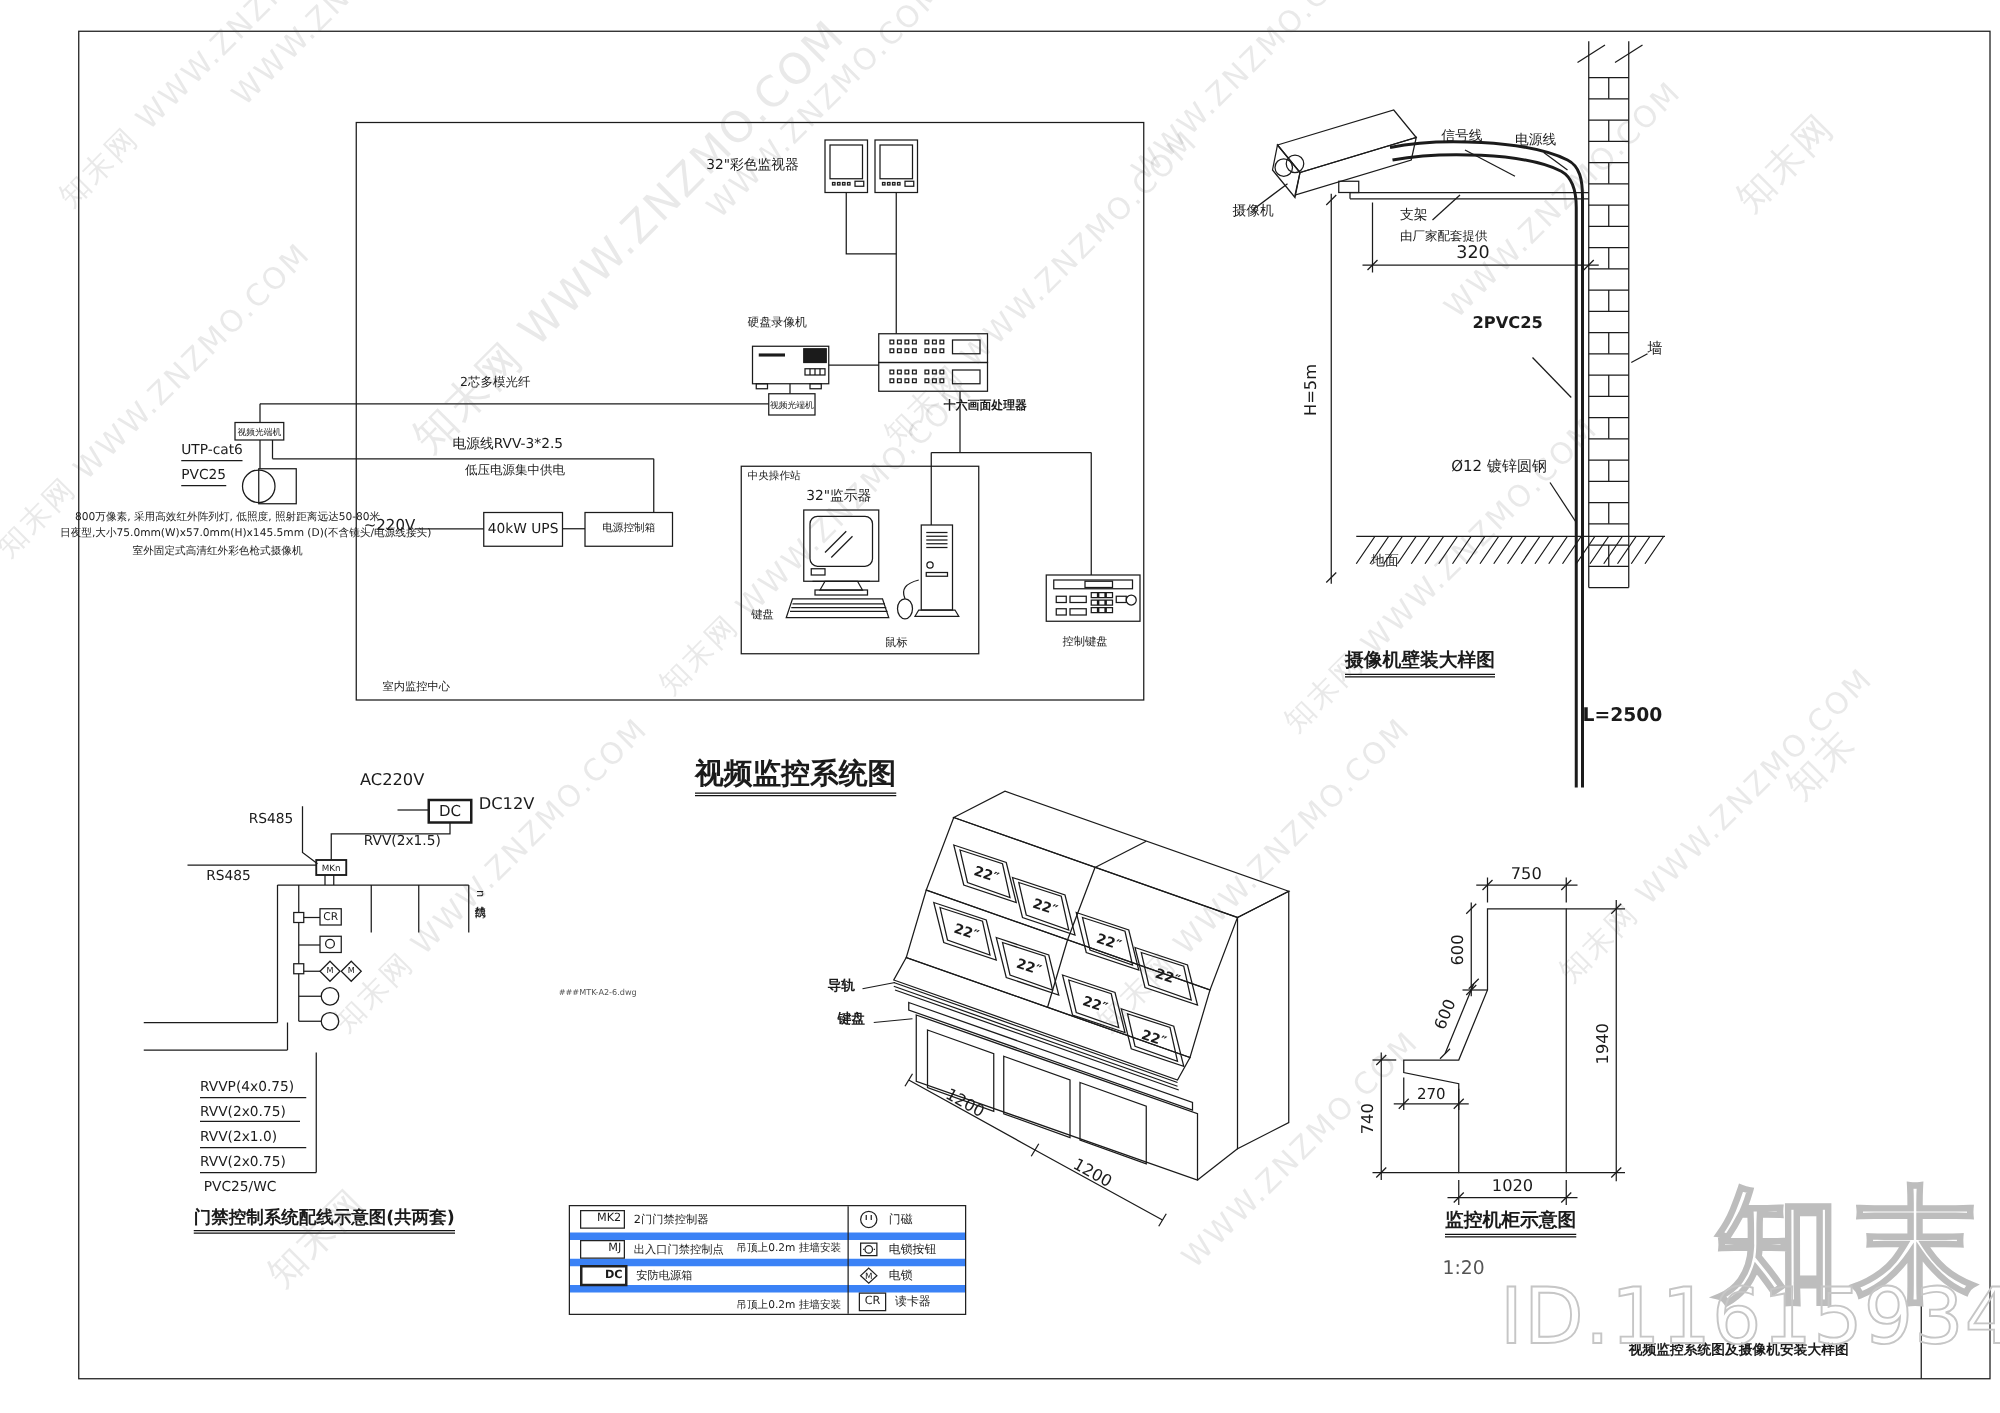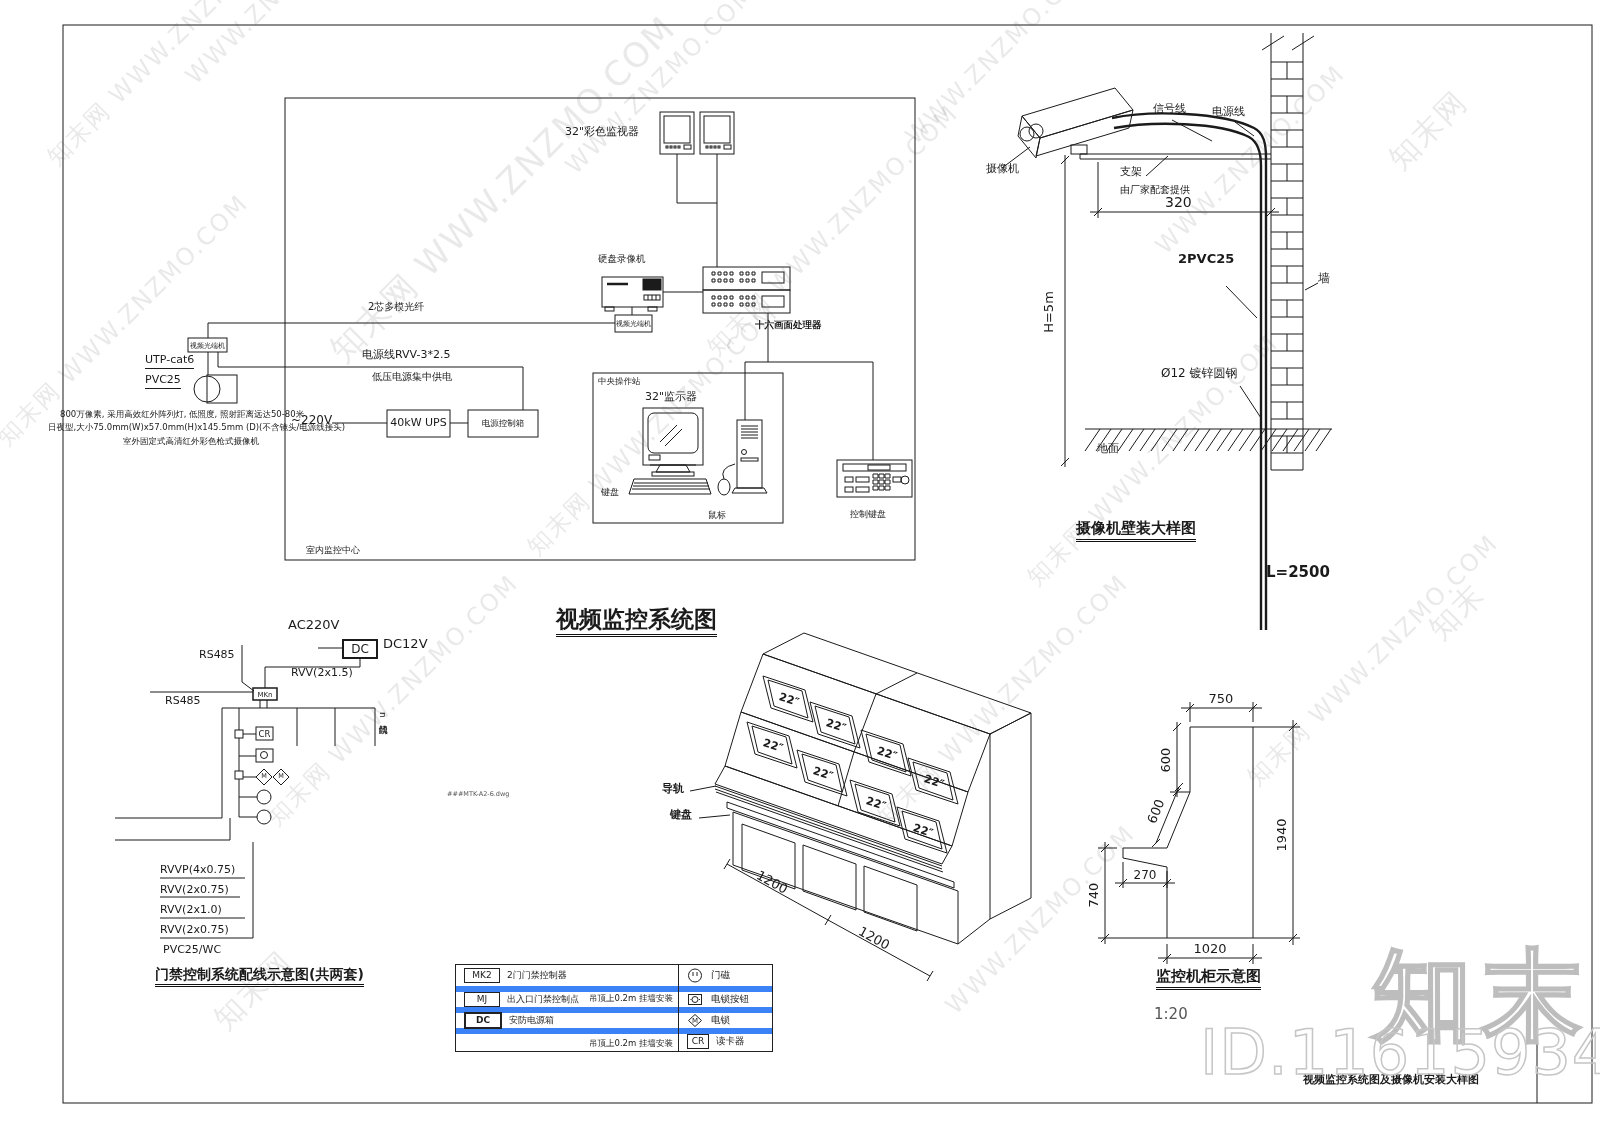--- a/index.html
+++ b/index.html
@@ -27,21 +27,21 @@
       -webkit-text-stroke:1.5px #c6c6c6;letter-spacing:1px;white-space:nowrap;pointer-events:none;}
   
   .legend{position:absolute;left:455px;top:964px;width:318px;height:88px;border:1.5px solid #222;
           box-sizing:border-box;background:transparent;}
   .lg-vline{position:absolute;left:222px;top:0;bottom:0;border-left:1px solid #222;}
   .lg-row{height:21px;display:flex;align-items:center;box-sizing:border-box;}
   .lg-row + .lg-row{border-top:6px solid #3b82f6;}
   .lg-left{flex:0 0 222px;display:flex;align-items:center;padding-left:8px;box-sizing:border-box;}
   .lg-right{flex:1;display:flex;align-items:center;padding-left:9px;gap:7px;}
   .codebox{display:inline-block;min-width:30px;padding:0 2px;height:13px;line-height:13px;
-           text-align:center;border:1px solid #222;font-size:9px;}
+           text-align:right;border:1px solid #222;font-size:9px;}
   .codebox.bold{border-width:2px;font-weight:bold;}
   .crbox{display:inline-block;min-width:20px;height:13px;line-height:13px;text-align:center;
          border:1px solid #222;font-size:9px;}
   .lg-desc{font-size:9px;margin-left:7px;}
   .lg-note{font-size:8.5px;margin-left:auto;margin-right:5px;margin-top:46px;}
   .lg-name{font-size:9.5px;}
   .lg-icon{display:inline-block;width:17px;height:15px;}
 </style>
 </head>
 <body>
@@ -376,21 +376,21 @@
   <div class="lbl s7 ctr" style="left:616px;top:320px;width:35px;">视频光端机</div>
   <div class="lbl s95" style="left:755px;top:320px;font-weight:bold;">十六画面处理器</div>
   <div class="lbl s10" style="left:368px;top:301px;">2芯多模光纤</div>
   <div class="lbl s11" style="left:362px;top:349px;">电源线RVV-3*2.5</div>
   <div class="lbl s10" style="left:372px;top:371px;">低压电源集中供电</div>
   <div class="lbl s7 ctr" style="left:189px;top:342px;width:37px;">视频光端机</div>
   <div class="lbl s11 ul" style="left:145px;top:354px;">UTP-cat6</div>
   <div class="lbl s11 ul" style="left:145px;top:374px;">PVC25</div>
   <div class="lbl s8" style="left:60px;top:410px;">800万像素, 采用高效红外阵列灯, 低照度, 照射距离远达50-80米</div>
   <div class="lbl s8" style="left:48px;top:423px;">日夜型,大小75.0mm(W)x57.0mm(H)x145.5mm (D)(不含镜头/电源线接头)</div>
-  <div class="lbl s8" style="left:106px;top:437px;margin-left:17px;">室外固定式高清红外彩色枪式摄像机</div>
+  <div class="lbl s8" style="left:106px;top:437px;">室外固定式高清红外彩色枪式摄像机</div>
   <div class="lbl s12" style="left:291px;top:414px;">~220V</div>
   <div class="lbl s11 ctr" style="left:387px;top:417px;width:63px;">40kW UPS</div>
   <div class="lbl s8 ctr" style="left:468px;top:419px;width:70px;">电源控制箱</div>
   <div class="lbl s8" style="left:598px;top:377px;">中央操作站</div>
   <div class="lbl s11" style="left:645px;top:391px;">32"监示器</div>
   <div class="lbl s9" style="left:601px;top:487px;">键盘</div>
   <div class="lbl s9" style="left:708px;top:510px;">鼠标</div>
   <div class="lbl s9" style="left:850px;top:509px;">控制键盘</div>
   <div class="lbl s9" style="left:306px;top:545px;">室内监控中心</div>
   <div class="lbl s23 title" style="left:556px;top:606px;">视频监控系统图</div>

